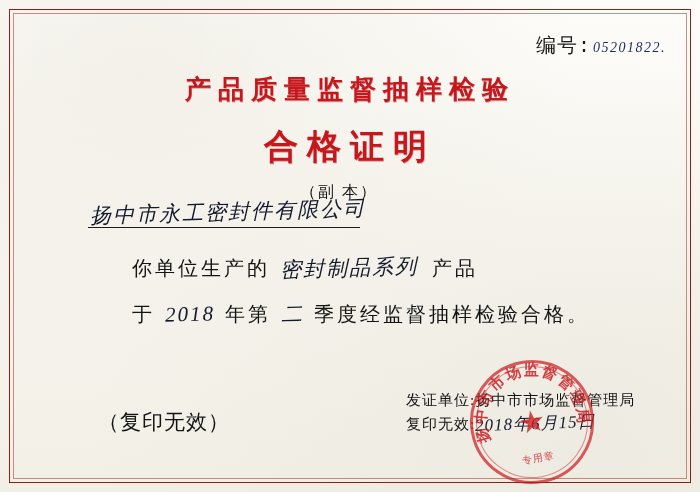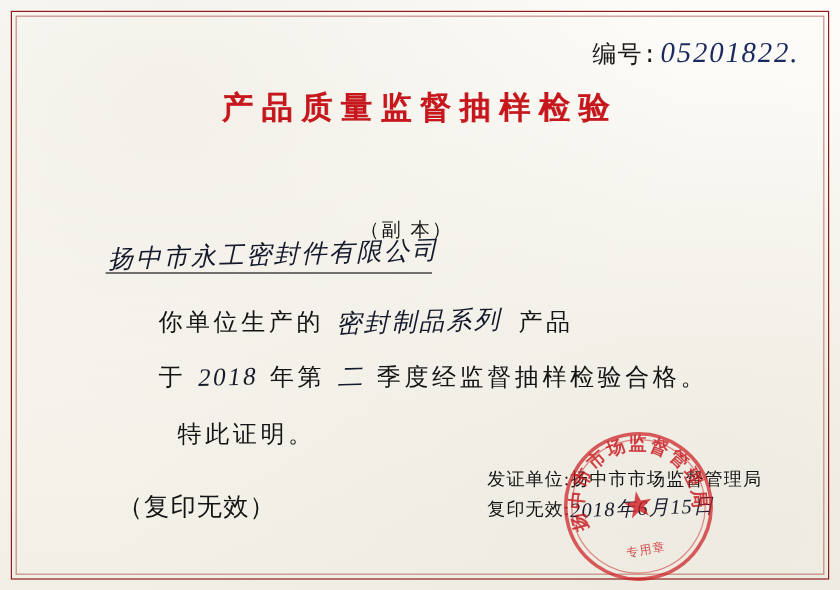--- a/index.html
+++ b/index.html
@@ -58,21 +58,21 @@
     color: #1a1a1a;
     letter-spacing: 1px;
     white-space: nowrap;
   }
   .serial .serial-label {
     font-family: Liberation Mono, monospace;
     font-size: 20px;
   }
   .serial .serial-value {
     font-family: "Liberation Serif", serif;
-    font-size: 24px;
+    font-size: 14px;
     color: #1b2a5e;
     font-style: italic;
     letter-spacing: 1.5px;
     margin-left: 2px;
     margin-top: 40px;
   }
 
   .title-main {
     position: absolute;
     left: 0;
@@ -290,37 +290,37 @@
 <div class="certificate">
   <div class="paper-texture"></div>
   <div class="border-frame"></div>
   <div class="border-frame-inner"></div>
 
   <div class="serial">
     <span class="serial-label">编号:</span><span class="serial-value">05201822.</span>
   </div>
 
   <div class="title-main">产品质量监督抽样检验</div>
+  <div class="title-sub">合格证明</div>
 
   <div class="copy-mark">（副 本）</div>
 
   <div class="company-line">
     <span class="company-name hand hand-blue">扬中市永工密封件有限公司</span>
     <div class="company-underline"></div>
   </div>
 
   <div class="row-product">
     <span>你单位生产的</span><span class="product-written hand hand-blue">密封制品系列</span><span class="trailing">产品</span>
   </div>
 
   <div class="row-quarter">
     <span>于</span><span class="year-written hand hand-blue">2018</span><span>年第</span><span class="quarter-written hand hand-blue">二</span><span>季度经监督抽样检验合格。</span>
   </div>
 
-  <div class="row-statement">特此证明。</div>
 
   <div class="copy-invalid">（复印无效）</div>
 
   <div class="issuer-block">
     <div class="issuer-row">
       <span class="label">发证单位:</span><span class="value">扬中市市场监督管理局</span>
     </div>
     <div class="issuer-row">
       <span class="label">复印无效:</span><span class="issue-date-value">2018年6月15日</span>
     </div>

